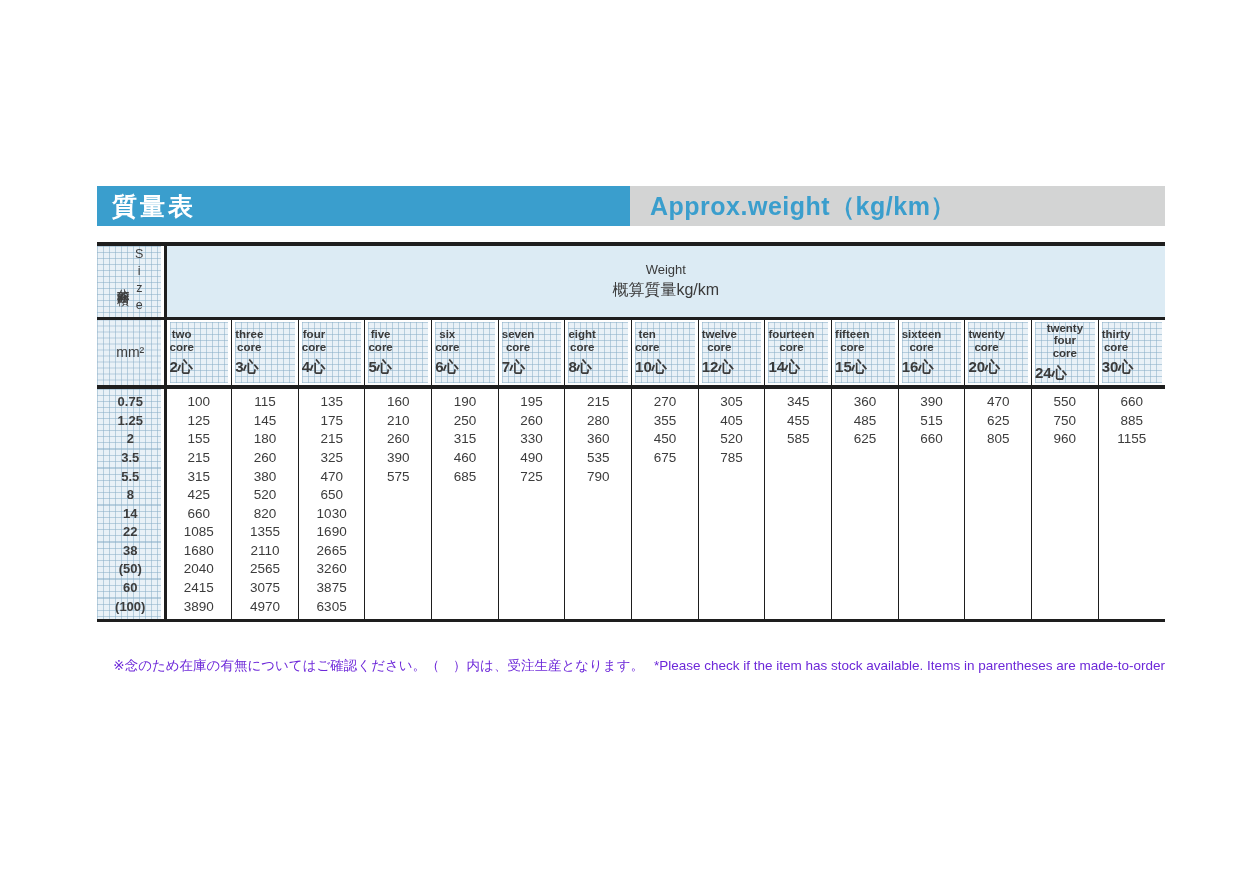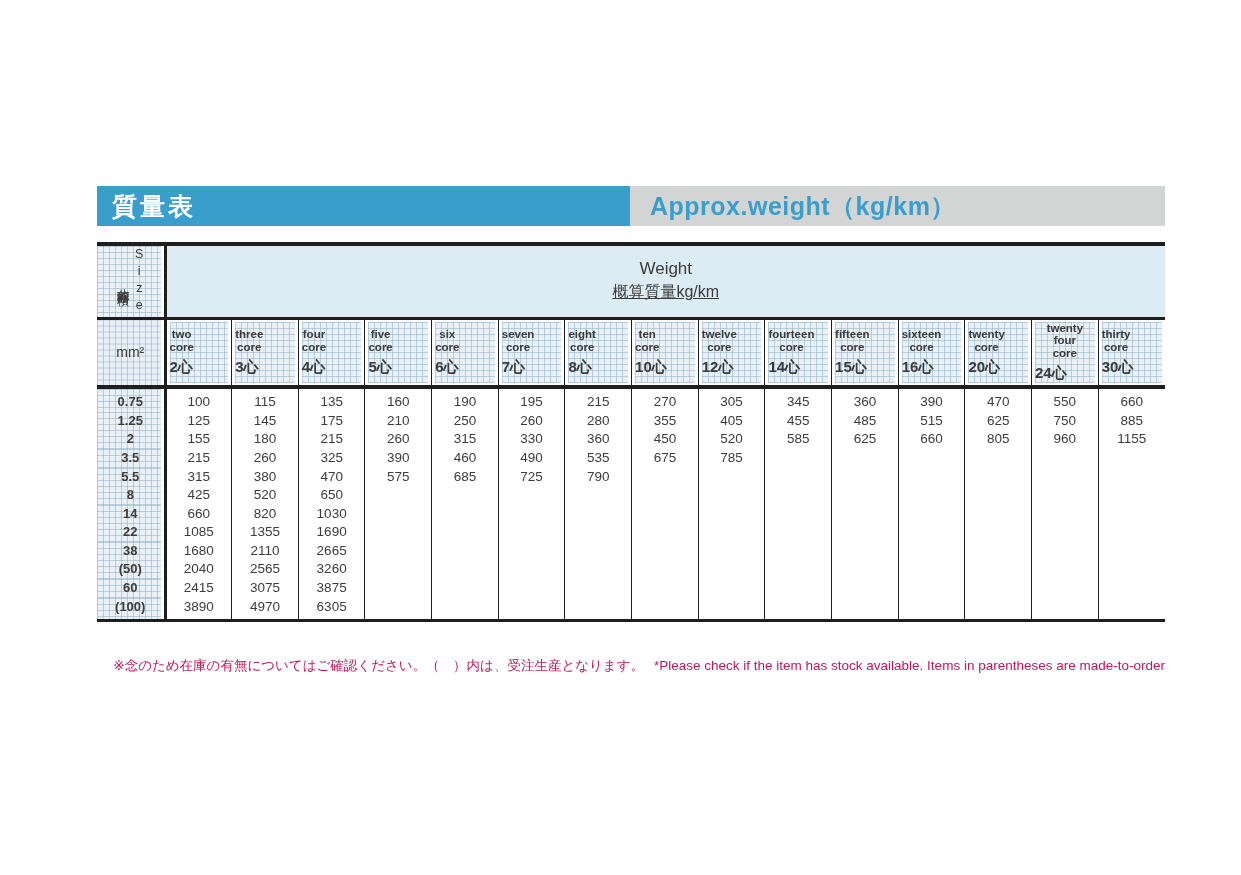--- a/index.html
+++ b/index.html
@@ -47,22 +47,22 @@
     border-right:3px solid var(--line);border-bottom:3px solid var(--line);
     height:74px;box-shadow:inset -3px 0 0 #ffffff;vertical-align:middle;
   }
   .sizebox{display:flex;justify-content:center;align-items:center;height:100%;}
   .size-jp-v{writing-mode:vertical-rl;font-size:12.5px;letter-spacing:1.5px;color:var(--ink);}
   .size-en-v{writing-mode:vertical-rl;text-orientation:upright;font-size:12.5px;letter-spacing:3px;margin-left:1px;color:var(--ink);}
   .weight-cell{
     border-bottom:3px solid var(--line);background:var(--headfill);
     height:74px;text-align:center;vertical-align:middle;
   }
-  .weight-en{font-size:17px;color:#3a3a3a;}
-  .weight-jp{font-size:16px;color:#3a3a3a;margin-top:3px;text-decoration:underline;}
+  .weight-en{font-size:13px;color:#3a3a3a;}
+  .weight-jp{font-size:16px;color:#3a3a3a;margin-top:3px;}
   .size-unit{
     border-right:3px solid var(--line);border-bottom:4px solid var(--line);
     height:60px;box-shadow:inset -3px 0 0 #ffffff;
     text-align:center;vertical-align:middle;font-size:14px;color:var(--ink);
   }
   th.core{
     border-left:1px solid var(--line);border-bottom:4px solid var(--line);
     background:#ffffff;height:60px;padding:2px 3px;vertical-align:middle;
   }
   .corein{height:100%;width:100%;display:flex;flex-direction:column;align-items:flex-start;justify-content:center;font-weight:bold;}
@@ -75,21 +75,21 @@
   tbody td.lab{
     border-right:3px solid var(--line);box-shadow:inset -3px 0 0 #ffffff;
     text-align:center;vertical-align:middle;font-size:13px;color:var(--ink);
     height:18.6px;line-height:18.6px;font-weight:bold;
   }
   tbody tr:first-child td{padding-top:4px;}
   tbody tr:last-child td{padding-bottom:3px;}
   
   .footnote{
     position:absolute;left:97px;top:657px;width:1068px;text-align:right;
-    font-size:13.5px;color:#be185d;white-space:nowrap;
+    font-size:13.5px;color:#6d28d9;white-space:nowrap;
   }
   .footnote .en{margin-left:10px;}
 </style>
 </head>
 <body>
 
 <div class="titlebar">
   <div class="bar-blue">質量表</div>
   <div class="bar-gray">Approx.weight（kg/km）</div>
 </div>

